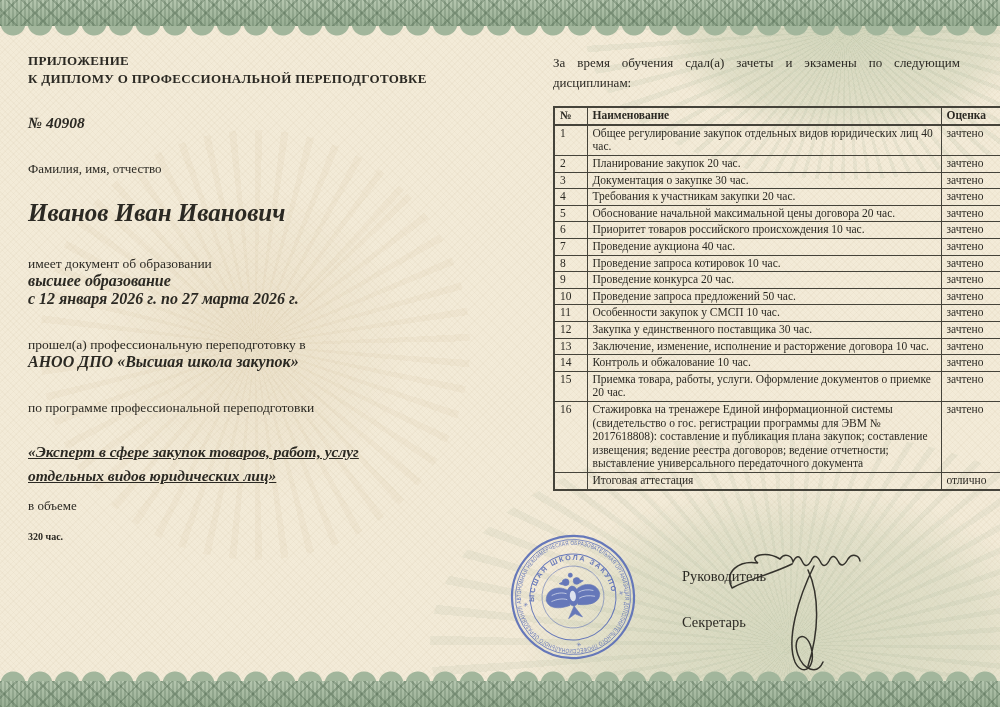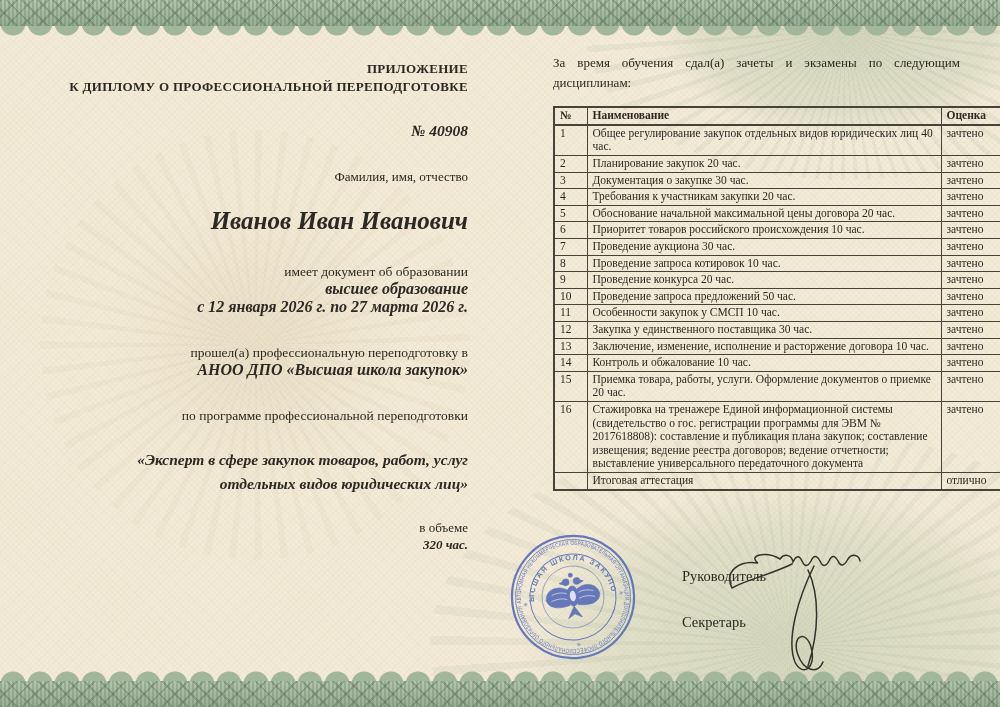--- a/index.html
+++ b/index.html
@@ -52,31 +52,31 @@
       radial-gradient(closest-side, rgba(165,185,150,.40), rgba(165,185,150,.20) 55%, rgba(165,185,150,0) 75%);
   }
   .ros-left{
     left:40px;top:130px;width:430px;height:430px;
     background:
       repeating-conic-gradient(from 45deg, rgba(190,165,120,.08) 0 2deg, transparent 2deg 7deg),
       radial-gradient(closest-side, rgba(205,185,145,.22), rgba(205,185,145,0) 72%);
   }
   
   .left-col{
-    position:absolute;left:28px;top:60px;width:440px;text-align:right;
+    position:absolute;left:28px;top:52px;width:440px;text-align:left;
   }
   .doc-title{font-weight:bold;font-size:13px;line-height:1.35;letter-spacing:.3px;}
   .doc-number{font-weight:bold;font-style:italic;font-size:15.5px;margin-top:27px;}
   .fio-label{font-size:13px;margin-top:29px;}
   .fio-value{font-weight:bold;font-style:italic;font-size:25px;margin-top:22px;}
   .plain-line{font-size:13.5px;margin-top:29px;}
   .bi-line{font-weight:bold;font-style:italic;font-size:16px;}
-  .program-name{font-weight:bold;font-style:italic;font-size:15.5px;line-height:1.55;margin-top:24px;}
-  .volume-label{font-size:13px;margin-top:24px;}
-  .volume-value{font-weight:bold;font-style:italic;font-size:13px;margin-top:1px;}
+  .program-name{font-weight:bold;font-style:italic;font-size:15.5px;line-height:1.55;margin-top:24px;text-decoration:underline;}
+  .volume-label{font-size:13px;margin-top:10px;}
+  .volume-value{font-weight:bold;font-size:10px;margin-top:17px;}
   
   .right-col{position:absolute;left:510px;top:53px;width:407px;padding-left:43px;}
   .intro{
     font-size:13px;line-height:1.55;text-align:justify;text-align-last:left;
     word-spacing:3px;
   }
   table.disc{
     margin-top:13px;border-collapse:collapse;table-layout:fixed;width:447px;
     font-size:11.5px;line-height:13.6px;
   }
@@ -168,21 +168,21 @@
           <td>Обоснование начальной максимальной цены договора 20 час.</td>
           <td>зачтено</td>
         </tr>
         <tr>
           <td>6</td>
           <td>Приоритет товаров российского происхождения 10 час.</td>
           <td>зачтено</td>
         </tr>
         <tr>
           <td>7</td>
-          <td>Проведение аукциона 30 час.</td>
+          <td>Проведение аукциона 40 час.</td>
           <td>зачтено</td>
         </tr>
         <tr>
           <td>8</td>
           <td>Проведение запроса котировок 10 час.</td>
           <td>зачтено</td>
         </tr>
         <tr>
           <td>9</td>
           <td>Проведение конкурса 20 час.</td>

